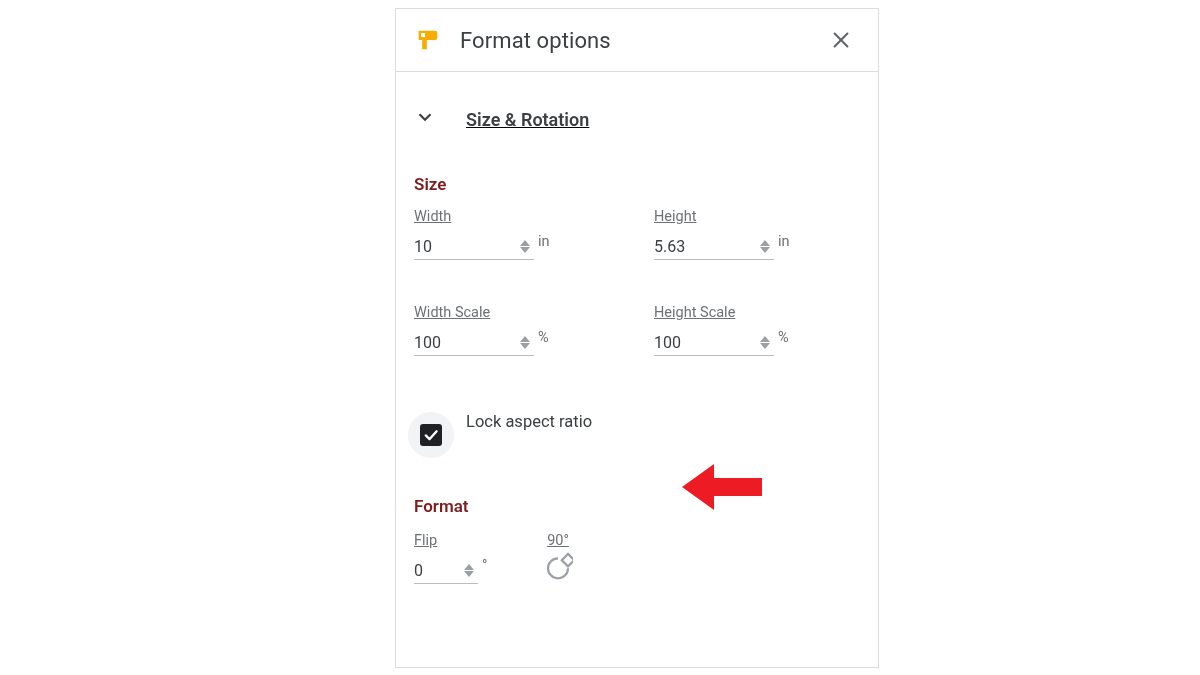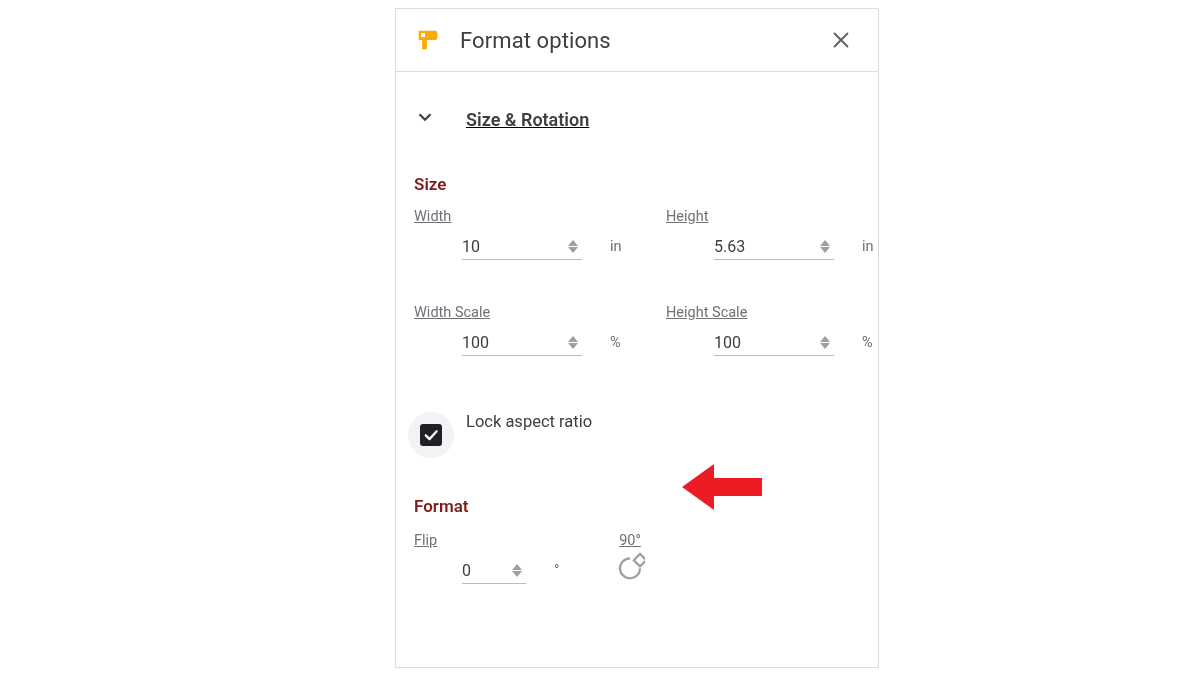--- a/index.html
+++ b/index.html
@@ -74,24 +74,23 @@
     display:flex;
     flex-direction: column;
   }
   .field-label {
     font-size: 14.5px;
     color: #6d7074;
     text-decoration: underline;
   }
   .input-line {
     display:flex;
-    align-items:center;
-    gap: 28px;
+    align-items:flex-start;
+    gap: 4px;
     margin-top: 8px;
-    margin-left: 48px;
   }
   .underline-box {
     flex: 0 0 120px;
     display:flex;
     align-items:center;
     border-bottom: 1px solid #bdbdbd;
     padding: 4px 0 3px 0;
   }
   .val {
     flex:1;

